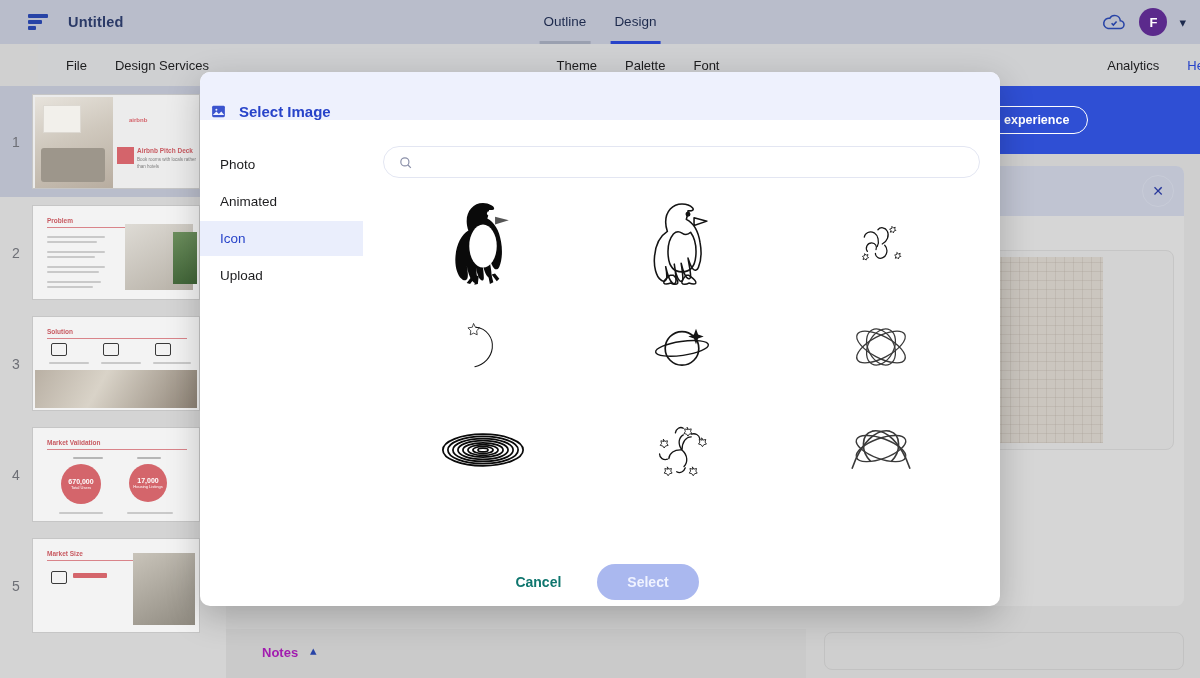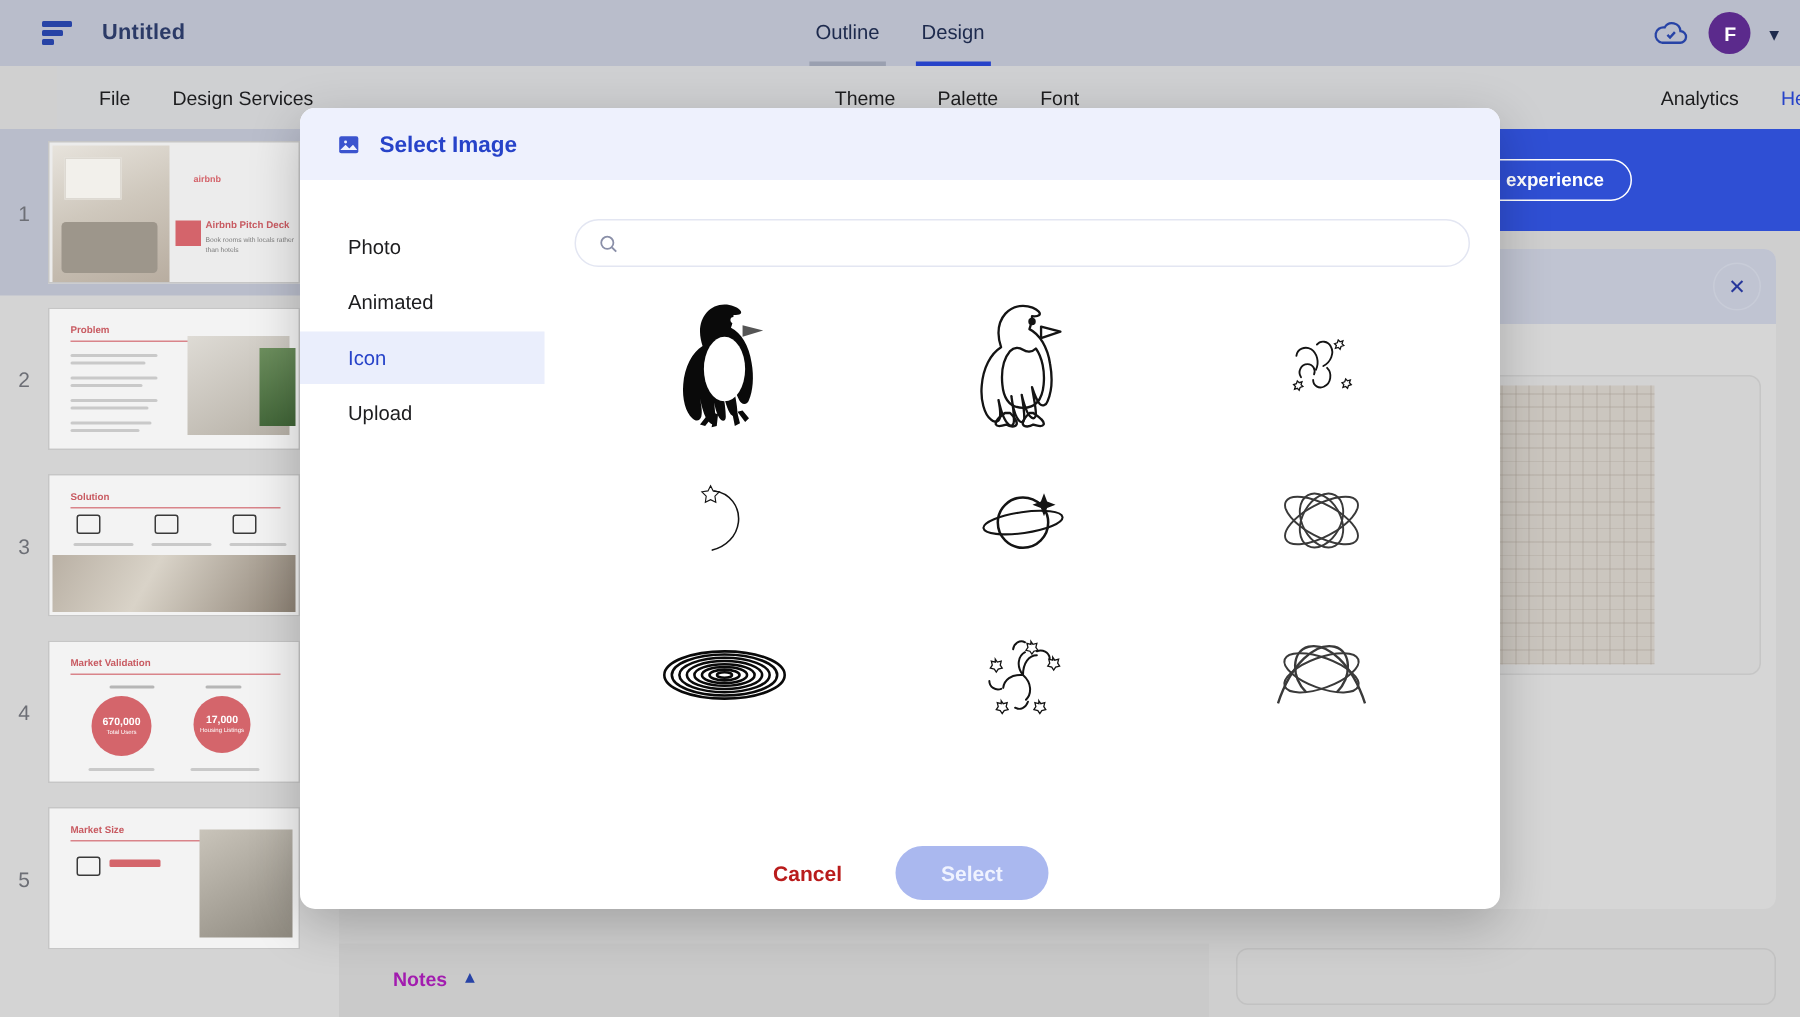--- a/index.html
+++ b/index.html
@@ -201,28 +201,28 @@
     font-weight: bold; cursor: pointer; font-family: "Liberation Sans", sans-serif;
   }
 
   
   .modal {
     position: absolute; left: 200px; top: 72px; width: 800px; height: 534px;
     background: #fff; border-radius: 10px;
     box-shadow: 0 10px 34px rgba(0,0,0,.22); overflow: hidden; z-index: 50;
   }
   .modal-head {
-    height: 48px; background: #eef1fd; display: flex; align-items: center;
-    padding-left: 24px; gap: 12px;
+    height: 48px; background: #eef1fd; display: flex; align-items: flex-end;
+    padding-left: 10px; gap: 12px;
   }
   .modal-title { font-size: 15px; font-weight: bold; color: #2743c9; }
   .modal-body { display: flex; height: 438px; }
   .modal-side { width: 163px; padding-top: 27px; }
   .side-item {
-    height: 35px; display: flex; align-items: center; padding-left: 32px;
+    height: 35px; display: flex; align-items: center; padding-left: 20px;
     font-size: 13.5px; color: #1d1d1f; cursor: pointer; margin-bottom: 2px;
   }
   .side-item.active { background: #eaeefc; color: #2743c9; }
   .modal-main { flex: 1; padding: 0 20px 0 20px; }
   .search-wrap {
     margin-top: 26px; height: 32px; border: 1px solid #e3e6f2; border-radius: 16px;
     display: flex; align-items: center; padding: 0 14px; gap: 10px; background: #fff;
   }
   .search-input {
     border: none; outline: none; flex: 1; font-size: 13px;
@@ -232,21 +232,21 @@
     margin-top: 14px; display: grid; grid-template-columns: repeat(3, 1fr);
     grid-template-rows: repeat(3, 103px); align-items: center; justify-items: center;
   }
   .icon-cell { width: 100%; height: 103px; display: flex; align-items: center;
     justify-content: center; cursor: pointer; }
   .modal-foot {
     height: 48px; display: flex; align-items: center; justify-content: center; gap: 22px;
   }
   .btn-cancel {
     background: transparent; border: none; font-size: 14px; font-weight: bold;
-    color: #b91c1c; cursor: pointer; font-family: "Liberation Sans", sans-serif;
+    color: #0f766e; cursor: pointer; font-family: "Liberation Sans", sans-serif;
     padding: 8px 14px;
   }
   .btn-select {
     background: #aab8ef; border: none; border-radius: 18px; height: 36px;
     padding: 0 30px; font-size: 14px; font-weight: bold; color: #f0f3ff;
     cursor: not-allowed; font-family: "Liberation Sans", sans-serif;
   }
 </style>
 </head>
 <body>

